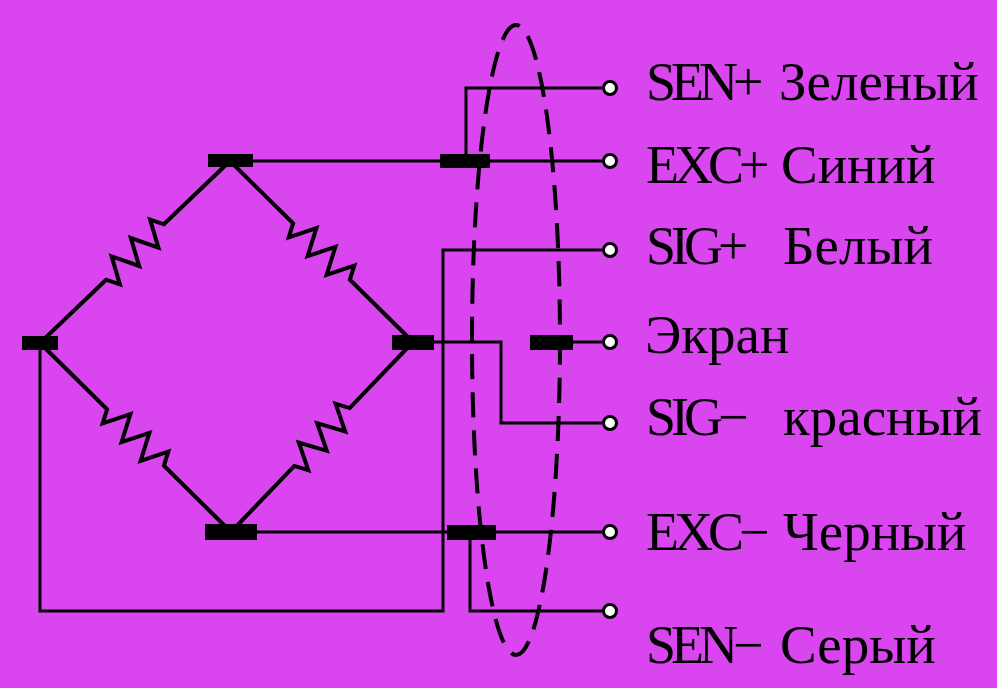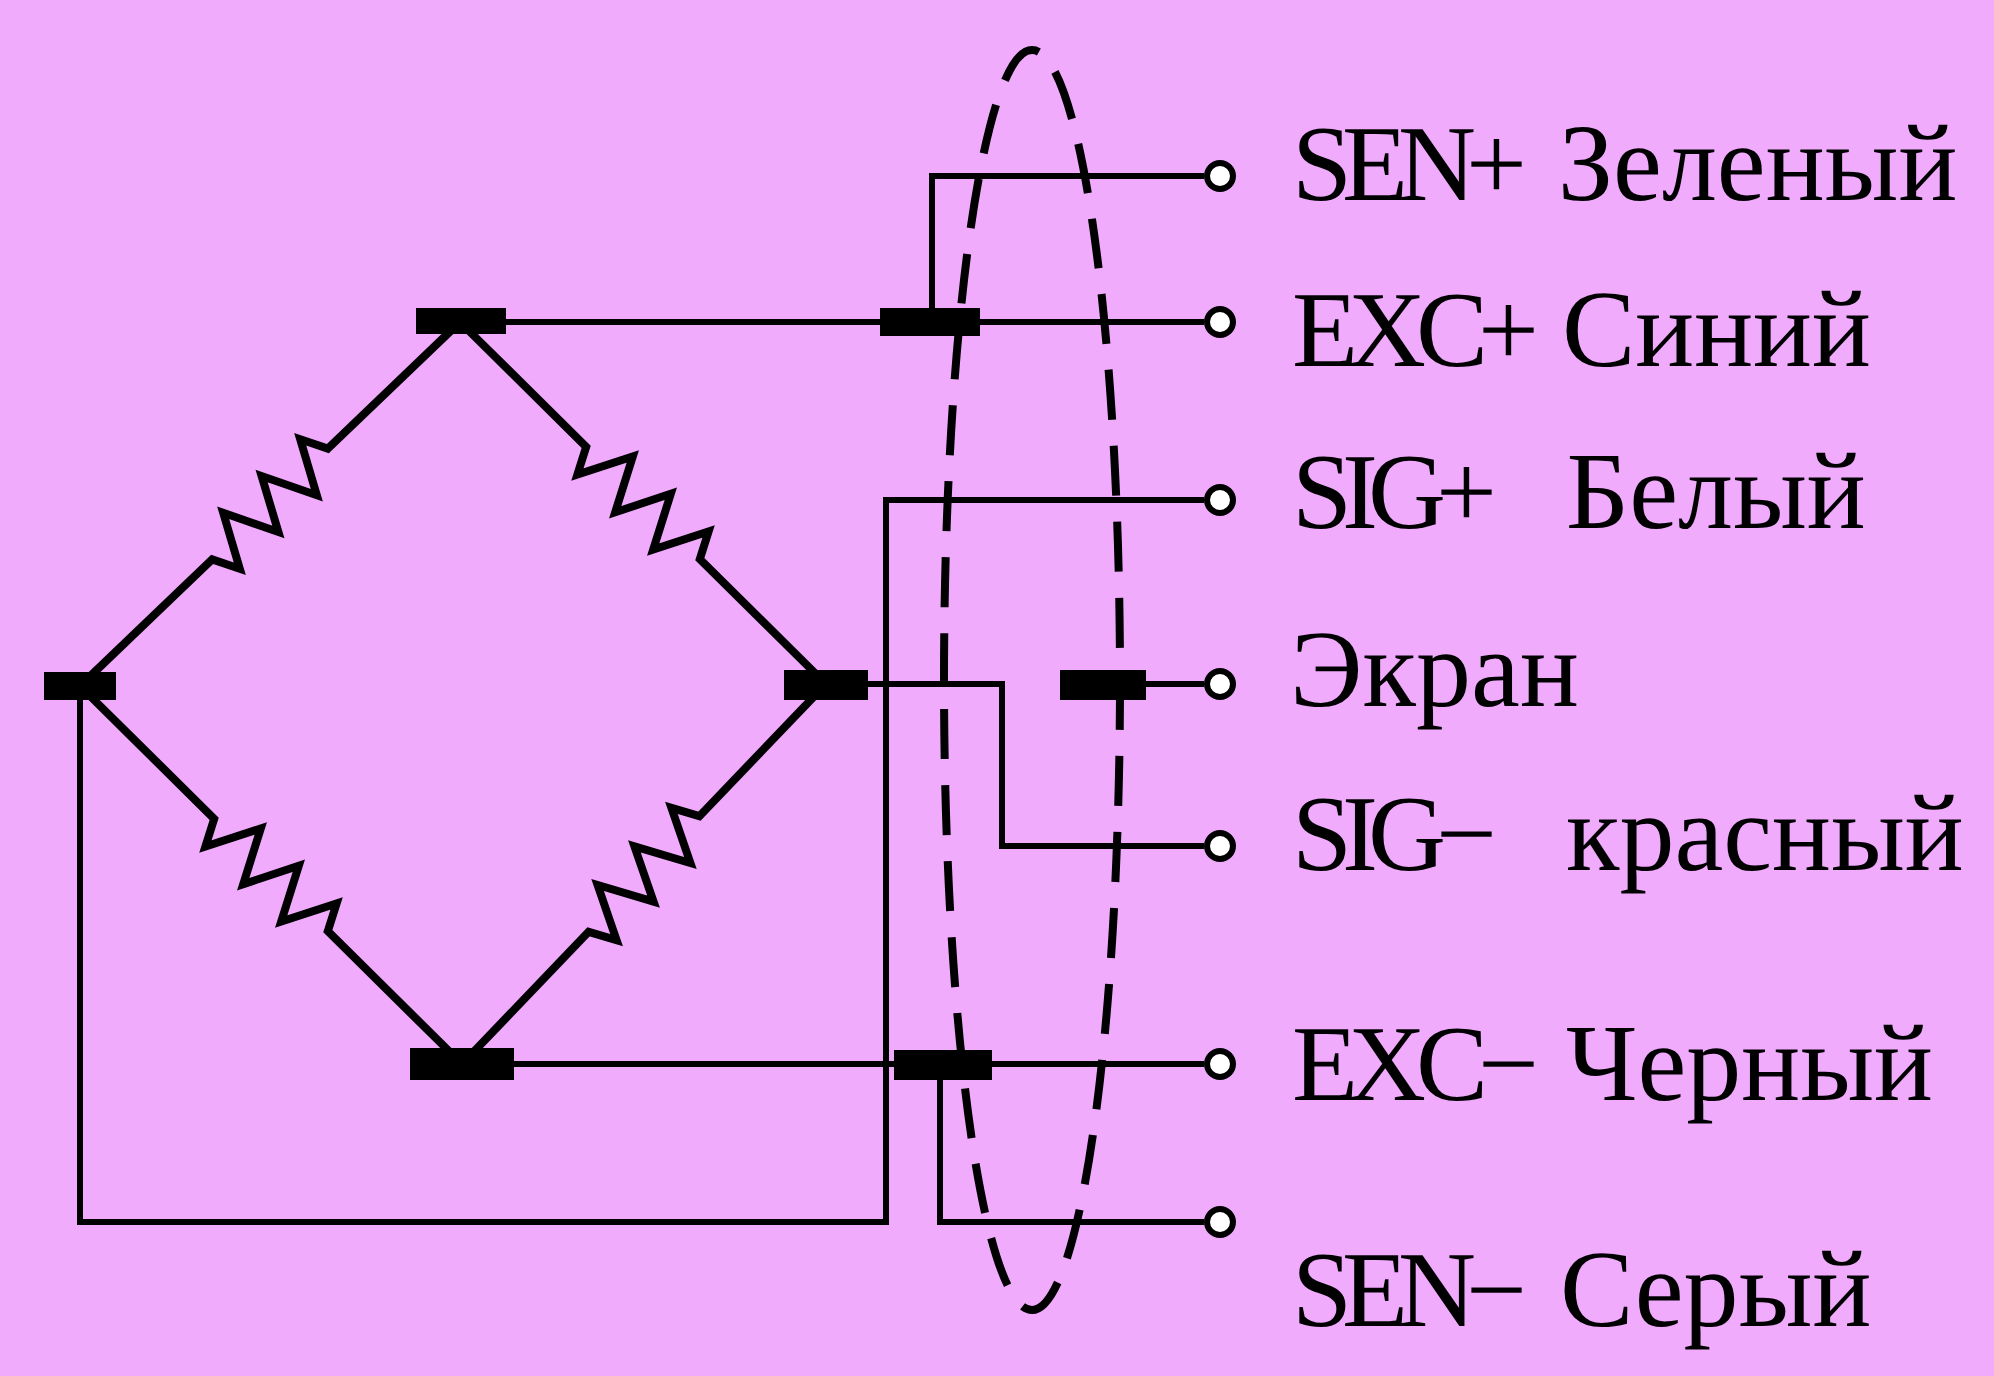--- a/index.html
+++ b/index.html
@@ -1,20 +1,20 @@
 <!DOCTYPE html>
 <html><head>
 <meta charset="utf-8">
 <style>
   html, body { margin: 0; padding: 0; background: #ffffff; }
   .stage {
     position: relative;
     width: 997px;
     height: 688px;
-    background: #f0abfc;
+    background: #d946ef;
     overflow: hidden;
     font-family: "Liberation Serif", serif;
   }
   svg { display: block; }
   .wire   { stroke: #000000; stroke-width: 3; fill: none; stroke-linecap: butt; }
   .lead   { stroke: #000000; stroke-width: 4; fill: none; stroke-linejoin: miter; stroke-miterlimit: 12; }
   .joint  { fill: #000000; stroke: none; }
   .term   { fill: #ffffff; stroke: #000000; stroke-width: 3; }
   .shield-ellipse { fill: none; stroke: #000000; stroke-width: 4; stroke-dasharray: 25 13; }
   .sig-label {

